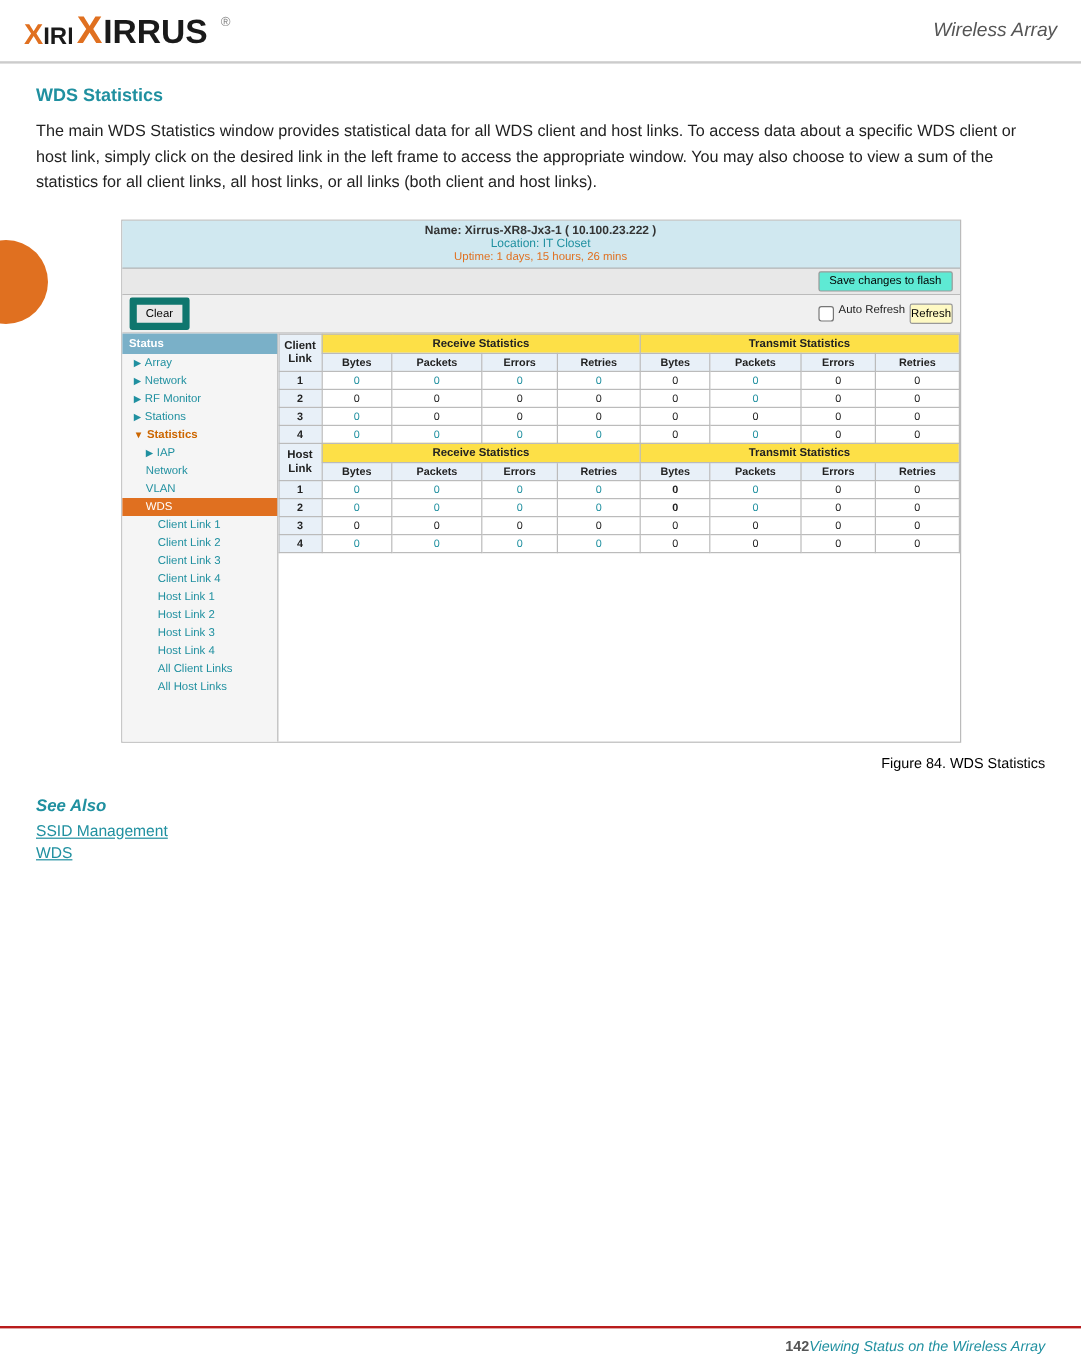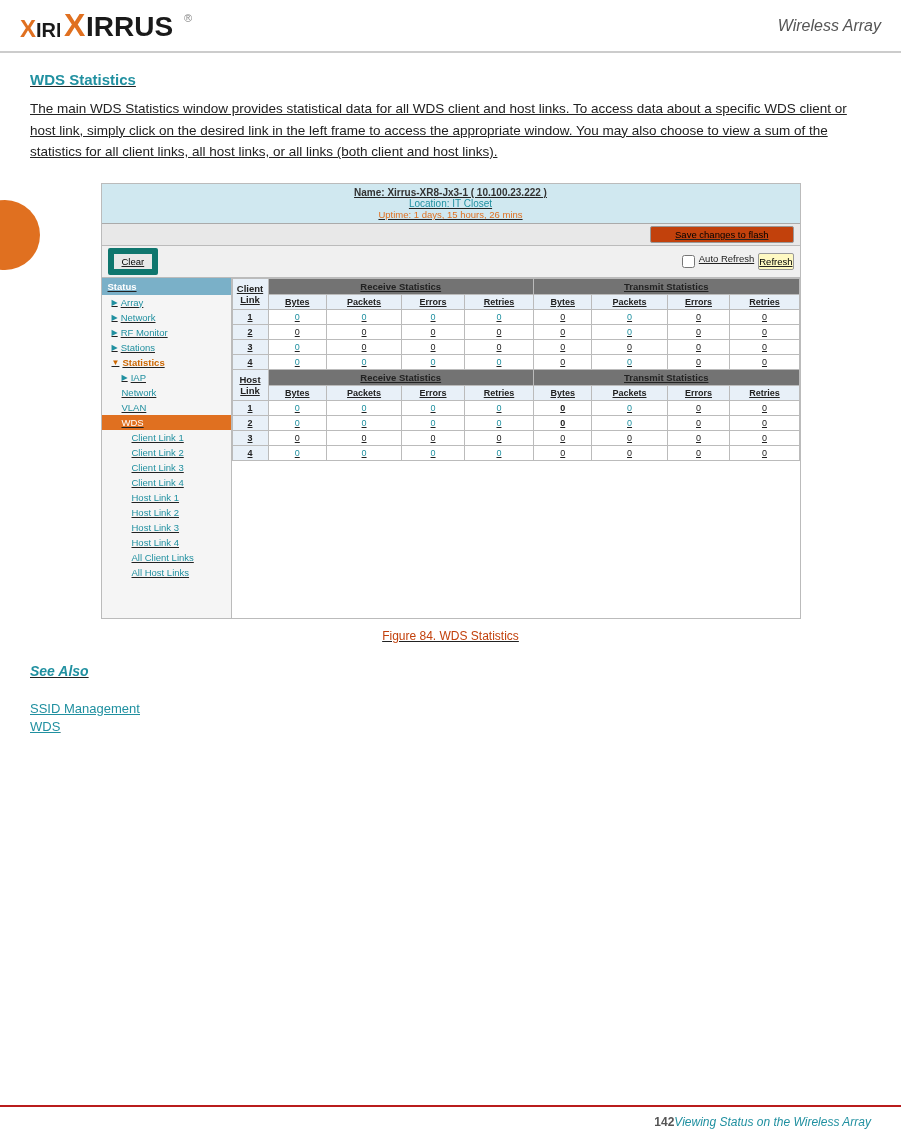--- a/index.html
+++ b/index.html
@@ -38,21 +38,20 @@
       top: 200px;
       width: 70px;
       height: 70px;
       background: #e07020;
       border-radius: 50%;
     }
 
     
     .main-content {
       padding: 18px 30px 20px 30px;
-      text-decoration: underline;
     }
 
     .page-title {
       font-size: 15px;
       font-weight: bold;
       color: #2090a0;
       margin-bottom: 10px;
     }
 
     .description {
@@ -86,23 +85,23 @@
     .ss-topbar-right { color: #e07020; font-size: 9.5px; }
 
     .ss-save-row {
       background: #e8e8e8;
       display: flex;
       justify-content: flex-end;
       padding: 2px 6px;
       border-bottom: 1px solid #bbb;
     }
     .ss-save-btn {
-      background: #c2410c;
+      background: #5eead4;
       border: 1px solid #999;
-      padding: 2px 24px;
+      padding: 2px 8px;
       font-size: 9.5px;
       cursor: pointer;
       border-radius: 2px;
     }
 
     .ss-action-row {
       background: #f0f0f0;
       display: flex;
       align-items: center;
       justify-content: space-between;
@@ -197,50 +196,50 @@
       width: 100%;
       border-collapse: collapse;
       font-size: 9px;
     }
     .stats-table th, .stats-table td {
       border: 1px solid #bbb;
       padding: 2px 4px;
       text-align: center;
     }
     .stats-table .section-header-row th {
-      background: #737373;
+      background: #fde047;
       font-weight: bold;
       font-size: 9.5px;
     }
     .stats-table .col-header-row th {
       background: #e8f0f8;
       font-weight: bold;
       font-size: 9px;
     }
     .stats-table td.link-label {
       background: #e8f0f8;
       font-weight: bold;
       text-align: center;
     }
     .stats-table td.zero { color: #2090a0; }
 
     .figure-caption {
-      text-align: center;
+      text-align: right;
       font-size: 12px;
-      color: #c2410c;
+      color: #000000;
       margin: 4px 0 20px 0;
     }
 
     
     .see-also-title {
       font-size: 14px;
       font-style: italic;
       color: #2090a0;
       font-weight: bold;
-      margin-bottom: 22px;
+      margin-bottom: 6px;
     }
     .see-also-link {
       font-size: 13px;
       color: #2090a0;
       display: block;
       text-decoration: underline;
       margin-bottom: 3px;
       cursor: pointer;
     }
 

